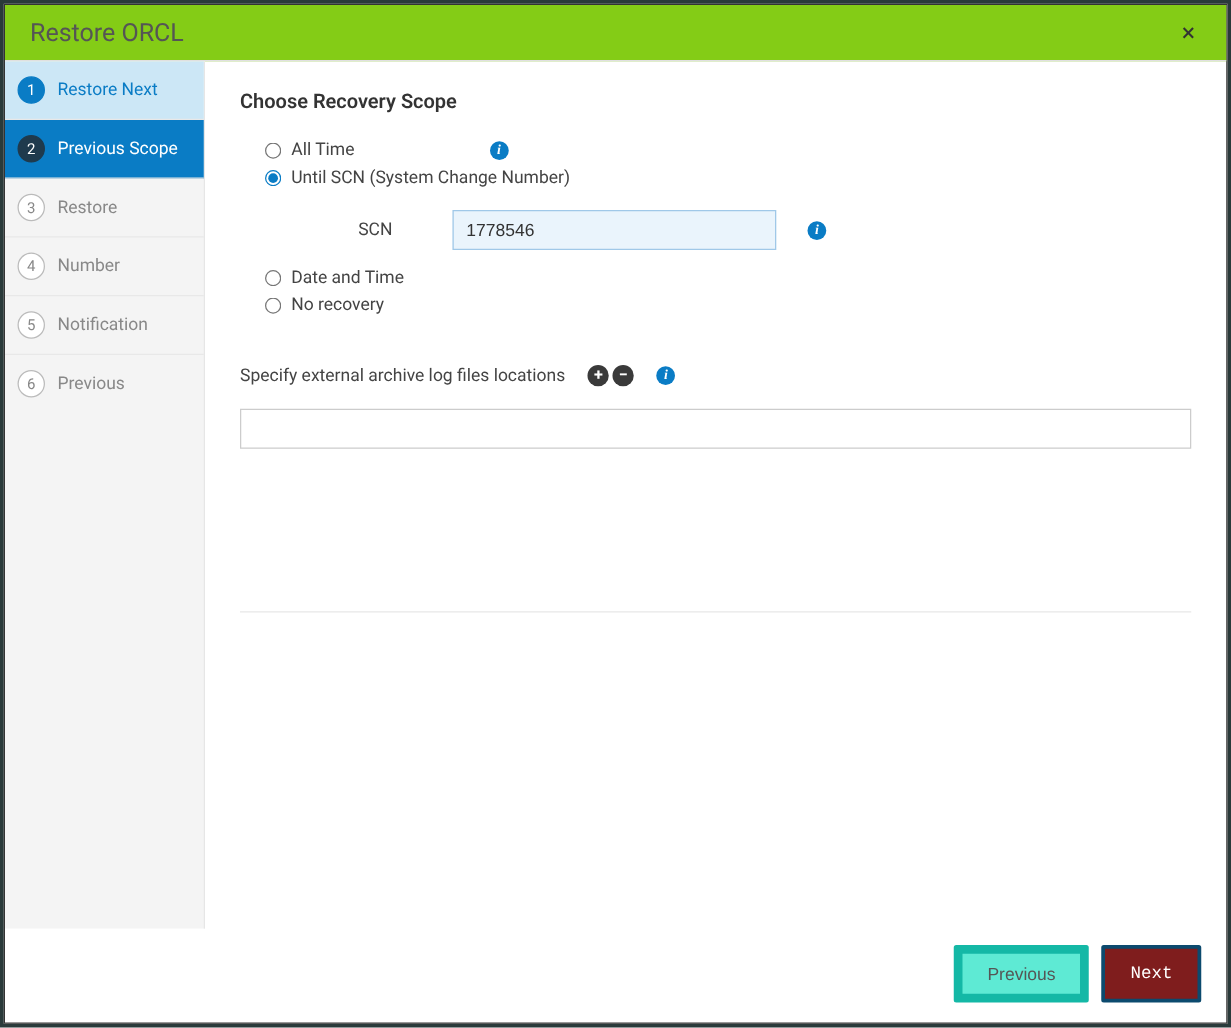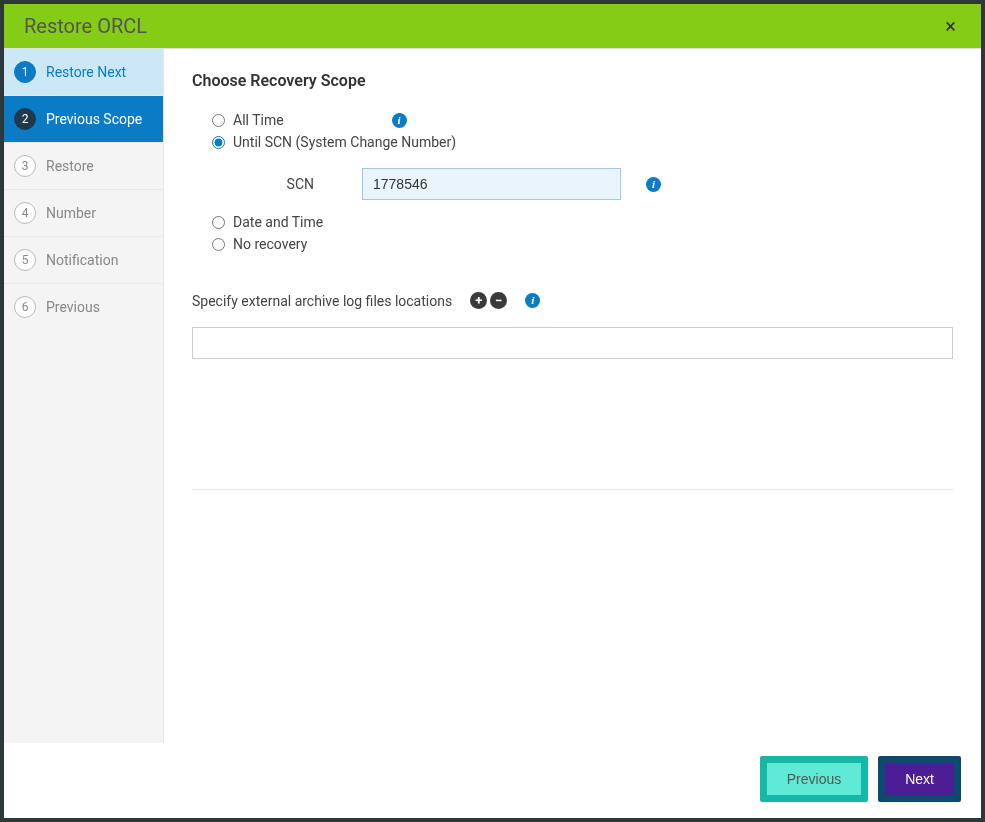--- a/index.html
+++ b/index.html
@@ -225,23 +225,24 @@
       font-size: 14px;
       cursor: pointer;
       border-radius: 2px;
     }
     .btn-prev {
       background: #5eead4;
       color: #555;
       border: 7px solid #14b8a6;
     }
     .btn-next {
-      background: #4c1d95;
-      color: #fff;
-      border: 7px solid #0c4a6e;
+      background: #7f1d1d;
+      color: #fff;
+      border: 3px solid #0c4a6e;
+      font-family: Liberation Mono, monospace;
     }
   </style>
 </head>
 <body>
 
 <div class="dialog">
   <div class="dialog-header">
     <div class="dialog-title">Restore ORCL</div>
     <div class="close-btn">×</div>
   </div>

